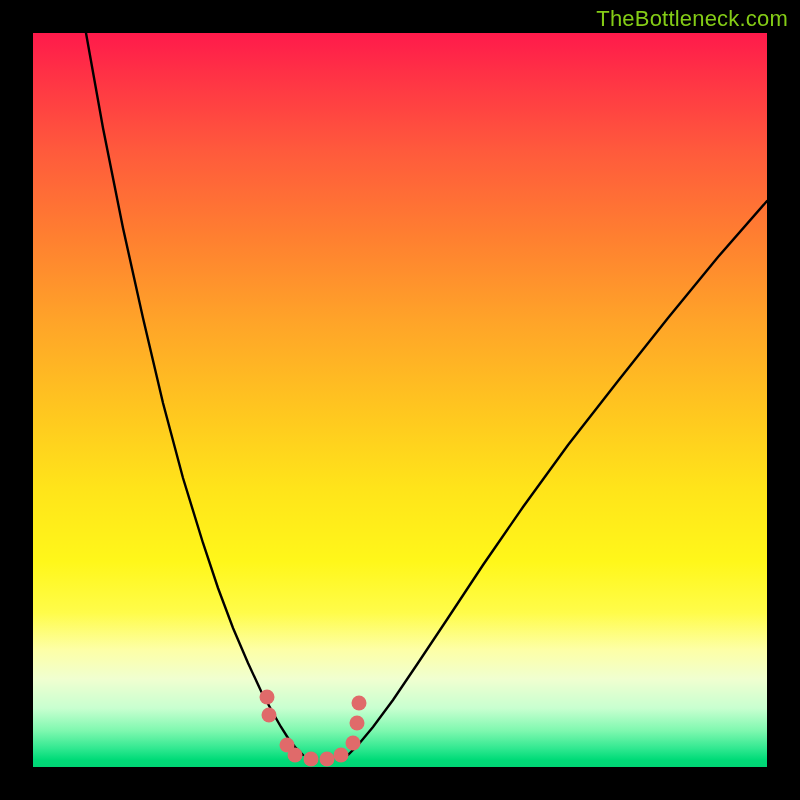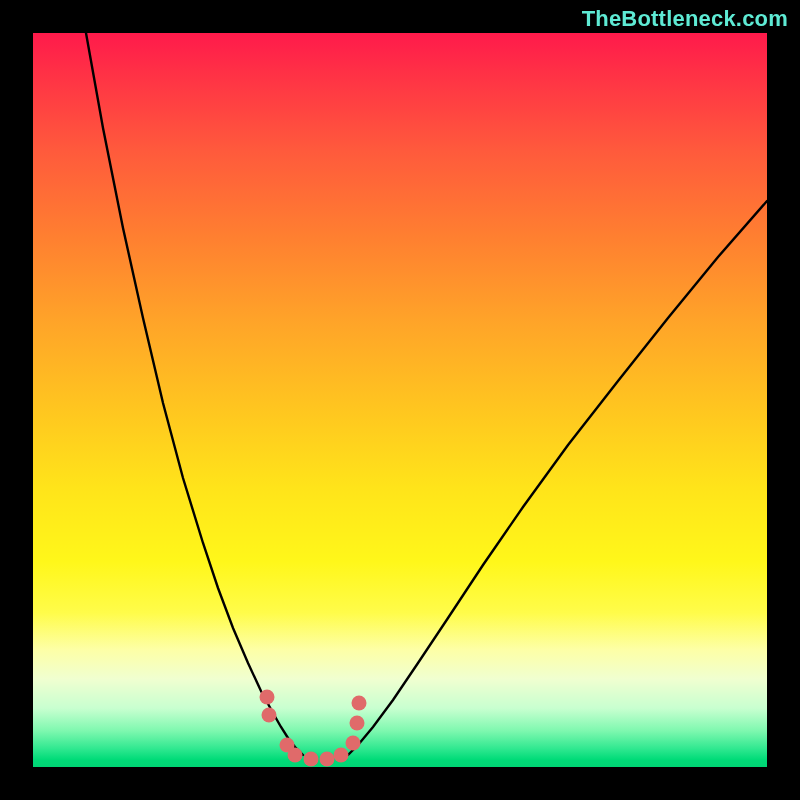--- a/index.html
+++ b/index.html
@@ -40,23 +40,23 @@
     position: absolute;
     left: 0;
     top: 0;
     width: 734px;
     height: 734px;
   }
   .watermark {
     position: absolute;
     top: 6px;
     right: 12px;
-    color: #5eead4;
+    color: #84cc16;
     font-size: 22px;
-    font-weight: 700;
+    font-weight: 400;
     letter-spacing: 0.2px;
     user-select: none;
   }
 </style>
 </head>
 <body>
 
 <div class="watermark">TheBottleneck.com</div>
 
 <div class="plot-frame">

